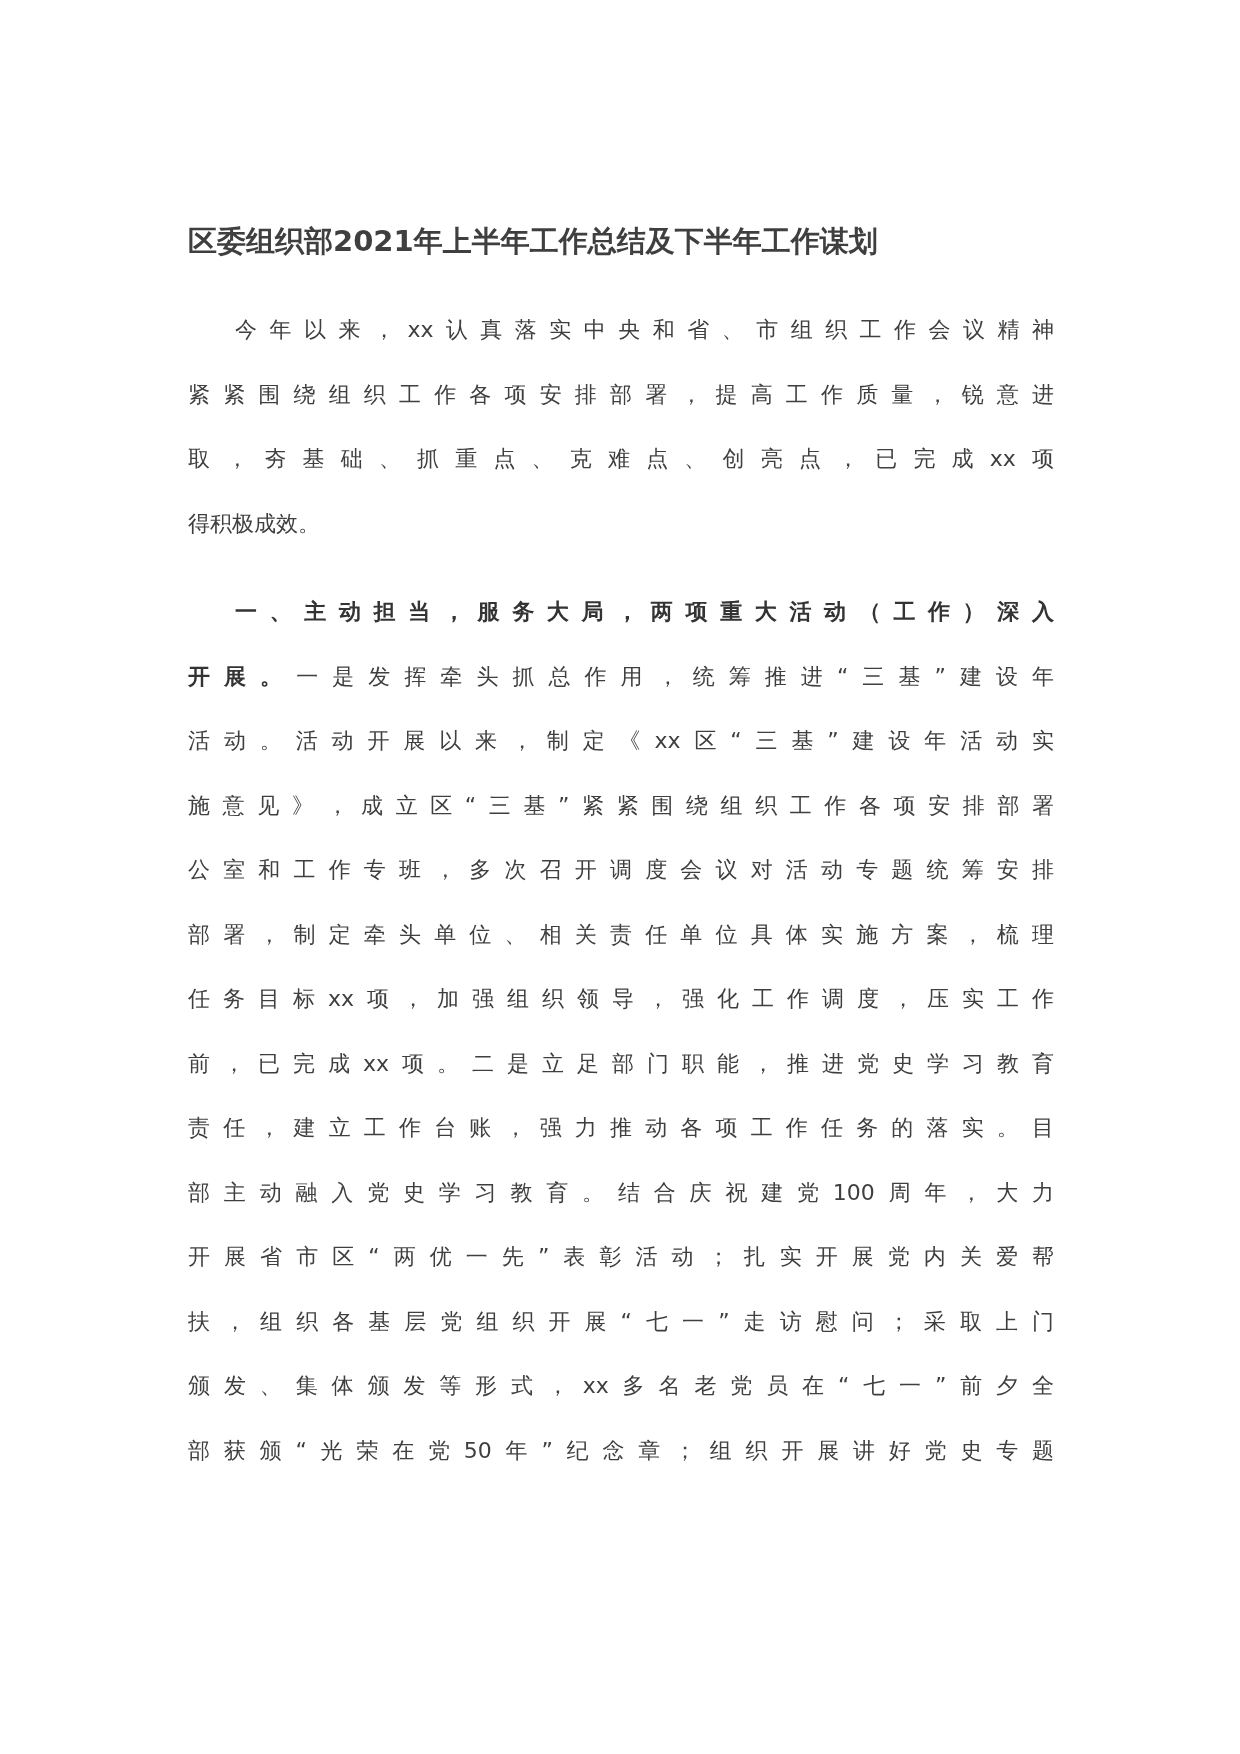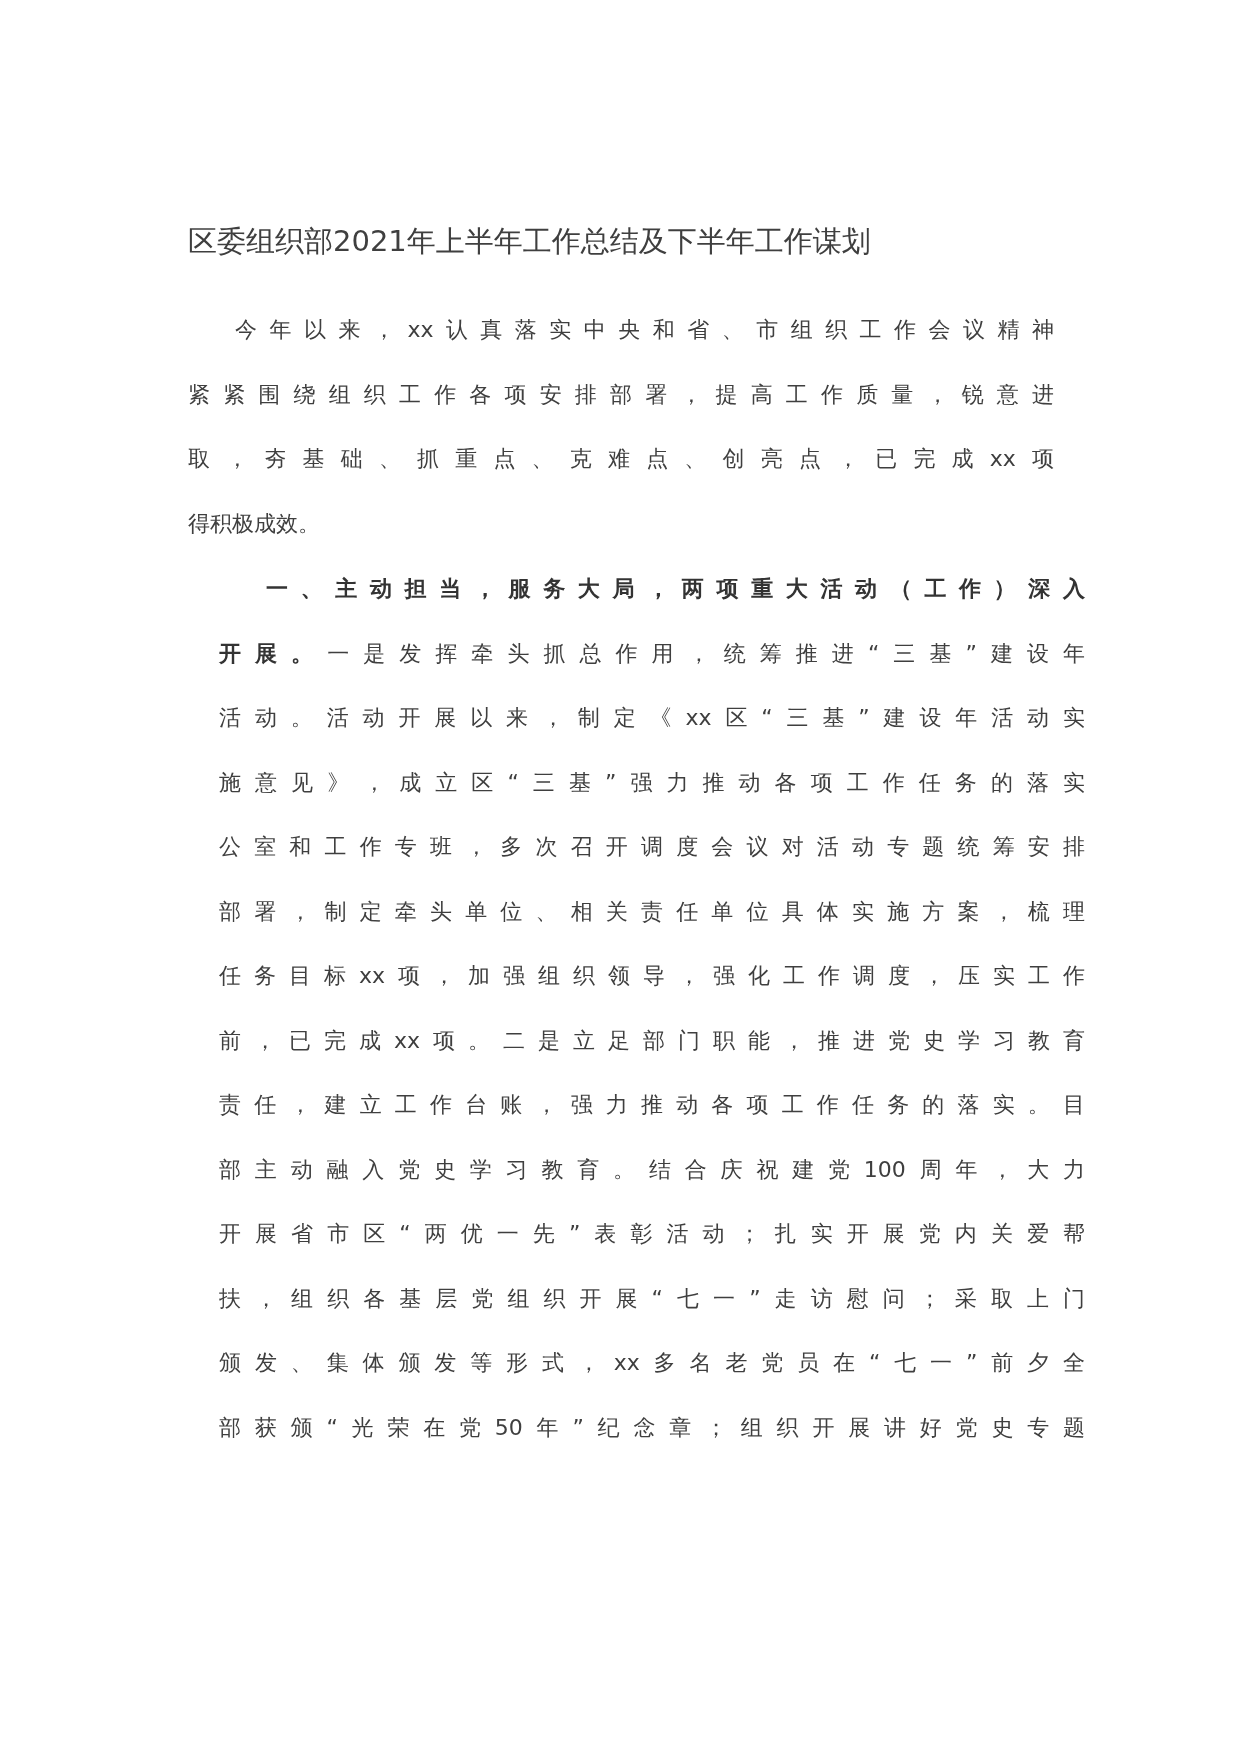--- a/index.html
+++ b/index.html
@@ -23,20 +23,21 @@
     }
     .title {
       position: absolute;
       top: 219px;
       left: 0;
       width: 866px;
       font-size: 29px;
       line-height: 44px;
       white-space: nowrap;
       color: #3f3f3f;
+      font-weight: bold;
     }
     .para {
       position: absolute;
       left: 0;
       width: 866px;
       font-size: 22px;
       line-height: 64.5px;
       text-align: justify;
       color: #3f3f3f;
     }
@@ -47,21 +48,21 @@
       text-align-last: justify;
       text-align: justify;
     }
     .line.last {
       text-align-last: left;
     }
     .indent {
       padding-left: 47px;
     }
     .p1 { top: 298px; }
-    .p2 { top: 557px; margin-left: 31px; }
+    .p2 { top: 580px; }
     .bold {
       font-weight: bold;
       color: #333333;
     }
   </style>
 </head>
 <body>
 
 <div class="page">
 
@@ -71,21 +72,21 @@
     <span class="line indent">今年以来，xx认真落实中央和省、市组织工作会议精神</span>
     <span class="line">紧紧围绕组织工作各项安排部署，提高工作质量，锐意进</span>
     <span class="line">取，夯基础、抓重点、克难点、创亮点，已完成xx项</span>
     <span class="line last">得积极成效。</span>
   </div>
 
   <div class="para p2">
     <span class="line indent bold">一、主动担当，服务大局，两项重大活动（工作）深入</span>
     <span class="line"><b class="bold">开展。</b><span>一是发挥牵头抓总作用，统筹推进“三基”建设年</span></span>
     <span class="line">活动。活动开展以来，制定《xx区“三基”建设年活动实</span>
-    <span class="line">施意见》，成立区“三基”强力推动各项工作任务的落实</span>
+    <span class="line">施意见》，成立区“三基”紧紧围绕组织工作各项安排部署</span>
     <span class="line">公室和工作专班，多次召开调度会议对活动专题统筹安排</span>
     <span class="line">部署，制定牵头单位、相关责任单位具体实施方案，梳理</span>
     <span class="line">任务目标xx项，加强组织领导，强化工作调度，压实工作</span>
     <span class="line">前，已完成xx项。二是立足部门职能，推进党史学习教育</span>
     <span class="line">责任，建立工作台账，强力推动各项工作任务的落实。目</span>
     <span class="line">部主动融入党史学习教育。结合庆祝建党100周年，大力</span>
     <span class="line">开展省市区“两优一先”表彰活动；扎实开展党内关爱帮</span>
     <span class="line">扶，组织各基层党组织开展“七一”走访慰问；采取上门</span>
     <span class="line">颁发、集体颁发等形式，xx多名老党员在“七一”前夕全</span>
     <span class="line">部获颁“光荣在党50年”纪念章；组织开展讲好党史专题</span>

